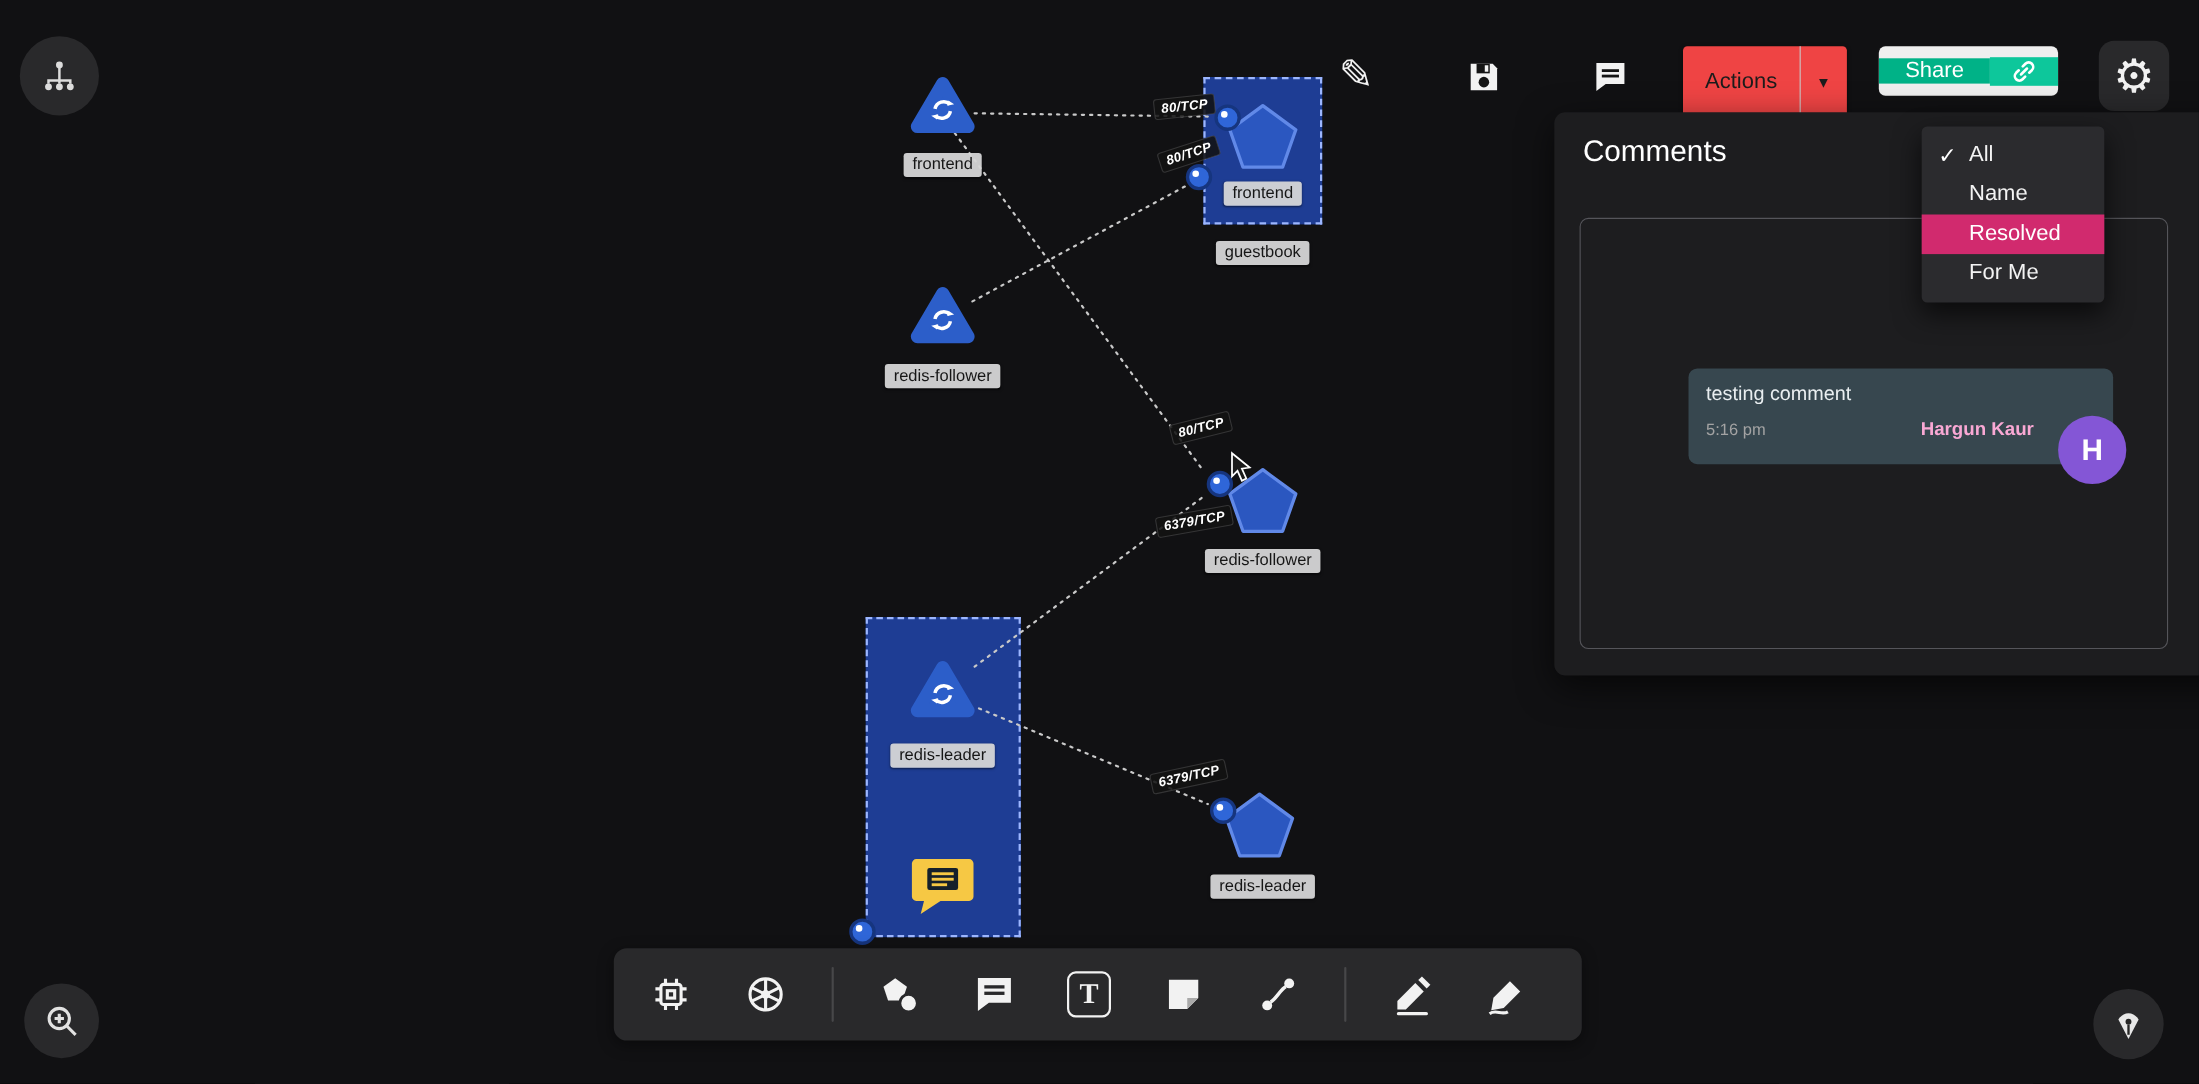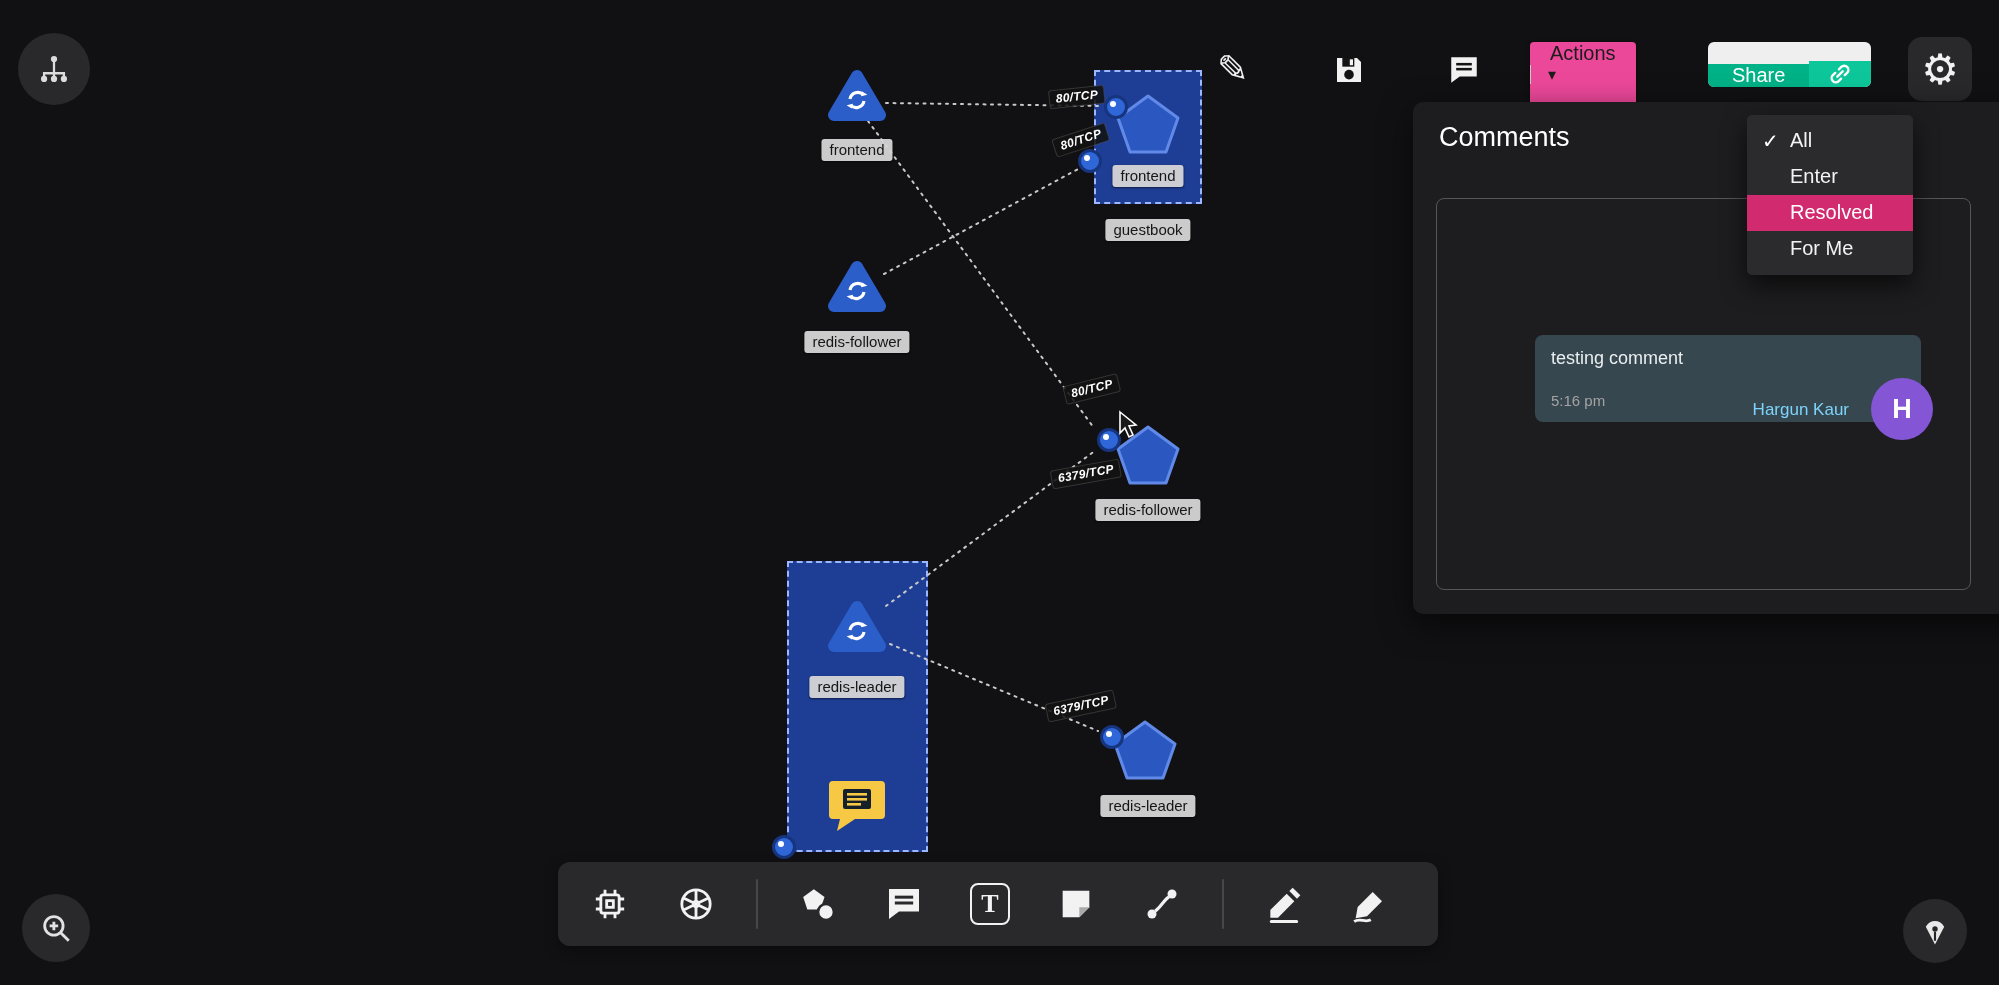--- a/index.html
+++ b/index.html
@@ -20,42 +20,42 @@
   .node-label{position:absolute;transform:translateX(-50%);background:rgba(214,214,214,.95);color:#161616;font-size:15px;padding:2px 8px 3px;border-radius:3px;white-space:nowrap;box-shadow:0 1px 2px rgba(0,0,0,.5);}
   .port-label{position:absolute;transform:translate(-50%,-50%) rotate(var(--rot,-10deg));background:rgba(18,18,18,.88);color:#fff;font-size:12px;font-weight:bold;font-style:italic;padding:1px 6px 2px;border-radius:3px;white-space:nowrap;border:1px solid rgba(255,255,255,.15);letter-spacing:.3px;}
   .cursor{position:absolute;}
 
   
   .corner-btn{position:absolute;border:none;border-radius:50%;background:#29292b;display:flex;align-items:center;justify-content:center;}
   .icon-btn{position:absolute;border:none;background:transparent;display:flex;align-items:center;justify-content:center;color:#fff;}
   .glyph{color:#f2f2f2;line-height:1;}
 
   
-  .actions-btn{position:absolute;left:1530px;top:42px;height:65px;background:#ec4899;border:none;border-radius:4px;display:flex;align-items:stretch;padding:0;box-shadow:0 1px 4px rgba(0,0,0,.45);flex-direction:column;}
+  .actions-btn{position:absolute;left:1530px;top:42px;height:65px;background:#ef4444;border:none;border-radius:4px;display:flex;align-items:stretch;padding:0;box-shadow:0 1px 4px rgba(0,0,0,.45);}
   .actions-label{display:flex;align-items:center;padding:0 20px;font-size:20px;color:#1c1c1c;}
   .actions-caret{width:42px;border-left:1px solid #c9c9c9;display:flex;align-items:center;justify-content:center;font-size:16px;color:#1c1c1c;}
-  .share-btn{position:absolute;left:1708px;top:42px;height:45px;border:none;border-radius:6px;display:flex;align-items:flex-end;overflow:hidden;padding:0;}
+  .share-btn{position:absolute;left:1708px;top:42px;height:45px;border:none;border-radius:6px;display:flex;align-items:center;overflow:hidden;padding:0;}
   .share-main{background:var(--accent-green,#00b287);color:#fff;font-size:20px;display:flex;align-items:center;padding:0 24px;}
   .share-link{background:var(--accent-green-bright,#0dc79b);width:62px;display:flex;align-items:center;justify-content:center;}
   .gear-btn{position:absolute;left:1908px;top:37px;width:64px;height:64px;border:none;border-radius:14px;background:#29292b;display:flex;align-items:center;justify-content:center;font-size:42px;color:#f2f2f2;}
 
   
   .comments-panel{position:absolute;left:1413px;top:102px;width:682px;height:512px;background:#1d1d1f;border-radius:10px;box-shadow:0 10px 32px rgba(0,0,0,.6);z-index:20;}
   .panel-title{position:absolute;left:26px;top:20px;margin:0;font-size:27px;font-weight:500;color:#fff;}
   .close-btn{position:absolute;right:20px;top:12px;background:none;border:none;color:#fff;font-size:38px;line-height:1;}
   .panel-card{position:absolute;left:23px;top:96px;width:535px;height:392px;border:1px solid #55555a;border-radius:8px;box-sizing:border-box;}
   .name-field{position:absolute;left:40px;top:57px;width:220px;height:54px;border:1px solid #8e8e93;border-radius:6px;box-sizing:border-box;}
   .name-label{position:absolute;top:-10px;left:12px;background:#1d1d1f;padding:0 6px;font-size:13px;color:#b9b9b9;}
   .name-value{display:block;line-height:52px;padding-left:16px;font-size:19px;color:#ececec;}
   .help-badge{position:absolute;right:12px;top:14px;width:24px;height:24px;border:2px solid #e4e4e4;border-radius:50%;color:#e4e4e4;font-size:15px;font-weight:bold;text-align:center;line-height:22px;box-sizing:border-box;}
   .bubble{position:absolute;left:98px;top:136px;width:386px;height:87px;background:var(--bubble-slate,#37474f);border-radius:8px;padding:13px 16px;box-sizing:border-box;}
   .bubble .msg{font-size:18px;color:#e9eef0;}
   .bubble .meta{display:flex;justify-content:space-between;align-items:center;margin-top:11px;margin-right:56px;}
   .bubble .time{font-size:15px;color:#a3a3a3;}
-  .bubble .author{font-size:17px;font-weight:normal;color:#7dd3fc;margin-top:20px;}
+  .bubble .author{font-size:17px;font-weight:bold;color:#f9a8d4;}
   .avatar{position:absolute;left:434px;top:179px;width:62px;height:62px;border-radius:50%;background:var(--avatar-purple,#8456d6);color:#fff;font-size:27px;font-weight:600;display:flex;align-items:center;justify-content:center;}
   .composer{position:absolute;left:52px;top:288px;width:431px;height:57px;border:1px solid #7a7a7e;border-radius:8px;box-sizing:border-box;display:flex;align-items:center;}
   .composer input{flex:1;background:transparent;border:none;outline:none;color:#ddd;font-size:18px;padding:0 16px;font-family:inherit;}
   .composer input::placeholder{color:#8a8a8a;}
   .emoji{font-size:28px;color:#c8c8c8;margin-right:12px;line-height:1;}
   .send{margin-right:14px;display:flex;}
   .filter-menu{position:absolute;left:334px;top:13px;width:166px;background:#2b2b2e;border-radius:5px;padding:8px 0;box-shadow:0 10px 24px rgba(0,0,0,.65);z-index:30;}
   .menu-item{position:relative;padding:6px 14px 7px 43px;font-size:20px;color:#f3f3f3;}
   .menu-item .check{position:absolute;left:15px;color:#fff;}
   .menu-item.active{background:var(--accent-pink,#d12a6e);color:#fff;}
@@ -322,21 +322,21 @@
 
     </div>
 
     <div class="filter-menu">
       <div class="menu-item">
         <span class="check">✓</span>
         <span>All</span>
       </div>
       <div class="menu-item">
         <span class="check"></span>
-        <span>Enter</span>
+        <span>Name</span>
       </div>
       <div class="menu-item active">
         <span class="check"></span>
         <span>Resolved</span>
       </div>
       <div class="menu-item">
         <span class="check"></span>
         <span>For Me</span>
       </div>
     </div>

